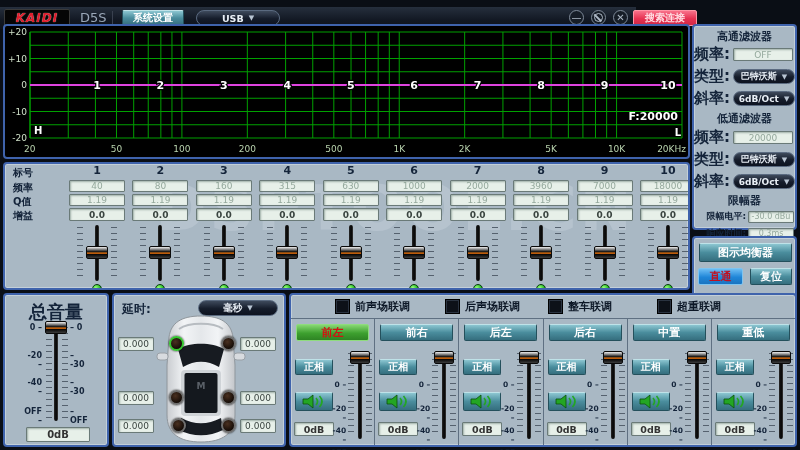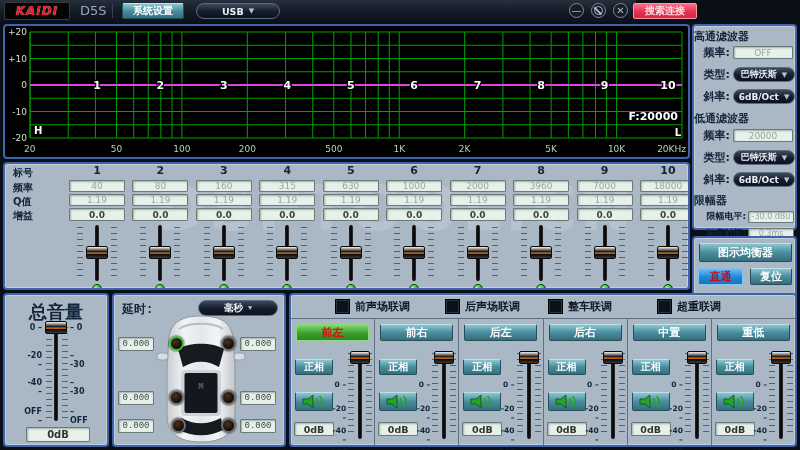--- a/index.html
+++ b/index.html
@@ -1,21 +1,21 @@
 <!DOCTYPE html>
 <html><head>
 <meta charset="utf-8">
 <style>
   * { margin:0; padding:0; box-sizing:border-box; }
   html,body { background:#06080d; }
   body { font-family:"DejaVu Sans","Liberation Sans",sans-serif; }
   #app { position:relative; width:800px; height:450px; background:#0a0e15; overflow:hidden; }
 
   
-  .titlebar { position:absolute; left:0; top:0; width:636px; height:22px;
+  .titlebar { position:absolute; left:0; top:7px; width:636px; height:22px;
     background:linear-gradient(#262f3d,#121823 60%,#0d1119); display:flex; align-items:center; }
   .logo { position:absolute; left:4px; top:2px; width:66px; height:18px; background:#050505;
     border:1px solid #3a3a3a; border-radius:2px; color:#e01b2a; font-weight:bold; font-style:italic;
     font-size:12px; display:flex; align-items:center; justify-content:center; letter-spacing:1px;
     text-shadow:0 0 1px #fff; }
   .model { position:absolute; left:80px; top:3px; font-size:13px; font-weight:normal; color:#9aa7b8; }
   .tb-sep { position:absolute; left:112px; top:4px; width:1px; height:14px; background:#39414f; }
   .settings-btn { position:absolute; left:122px; top:3px; width:62px; height:16px; font-size:10px;
     color:#0b2f42; font-weight:bold; }
   .usb-sel { position:absolute; left:196px; top:3px; width:84px; height:16px; }
@@ -38,23 +38,23 @@
     border:2px solid #3f63ac; border-radius:4px; }
   .graph-panel svg { display:block; }
   .ylab,.xlab { font-size:9px; fill:#cfe0c8; font-family:"DejaVu Sans",sans-serif; }
   .xlab { fill:#b9d3ae; }
   .pt { font-size:11px; font-weight:bold; fill:#fff; paint-order:stroke; stroke:#000; stroke-width:2.5px; }
   .cl { font-size:10px; font-weight:bold; fill:#fff; }
   .fr-lab { font-size:11px; font-weight:bold; fill:#fff; }
 
   
   .filter-panel { left:692px; top:24px; width:105px; height:206px; font-size:10px; }
-  .fp-title { position:absolute; width:100%; font-weight:bold; color:#14243a; font-size:11px; }
+  .fp-title { position:absolute; width:100%; text-align:center; font-weight:bold; color:#14243a; font-size:11px; }
   .fp-row { position:absolute; left:0; width:100%; display:flex; align-items:center; }
-  .fp-lab { width:36px; text-align:right; color:#14243a; font-weight:bold; font-size:11px; flex:none; }
+  .fp-lab { width:36px; text-align:right; color:#14243a; font-weight:bold; font-size:15px; flex:none; }
   .fp-lab.wide { width:52px; font-size:9px; }
   .fbox { background:#e7f0e9; border:1px solid #6a7a78; box-shadow:inset 1px 1px 2px #9fb0a8;
     font-size:9px; display:flex; align-items:center; justify-content:center; color:#333; border-radius:1px; }
   .dim { color:#94a89c; }
   .dsel { background:linear-gradient(#3e4a5c,#151c2a 55%,#0d1320); border:1px solid #5a6a80; border-radius:8px;
     color:#e8eef5; font-size:9.5px; font-weight:bold; display:flex; align-items:center; justify-content:center; gap:5px; }
   .dsel .arr { font-size:7px; color:#b8c4d2; }
 
   
   .action-panel { left:692px; top:236px; width:105px; height:72px; }
@@ -94,21 +94,21 @@
   .mv-title { position:absolute; top:5px; width:100%; text-align:center; font-size:18px; font-weight:bold; color:#14243a; }
   .mv-fader { position:absolute; left:17px; top:26px; width:68px; height:104px; }
   .mv-fader .track { left:32px; transform:none; }
   .mv-fader .ticks.tl { left:24px; } .mv-fader .ticks.tr { left:40px; right:auto; }
   .mv-fader .handle { left:23px; transform:none; }
   .mv-scale { position:absolute; font-size:8px; font-weight:bold; color:#14243a; width:20px; }
   .mv-scale.l { text-align:right; left:0; } .mv-scale.r { text-align:left; left:48px; }
   .mv-value { position:absolute; left:21px; top:132px; width:64px; height:15px; font-size:10px; font-weight:bold; }
 
   
-  .delay-panel { left:112px; top:293px; width:174px; height:154px;font-family:Liberation Mono, monospace; }
+  .delay-panel { left:112px; top:293px; width:174px; height:154px; }
   .dl-label { position:absolute; left:8px; top:6px; font-size:12px; font-weight:bold; color:#14243a; }
   .dl-unit { position:absolute; left:84px; top:5px; width:80px; height:16px; }
   .car { position:absolute; left:37px; top:18px; }
   .dl-box { position:absolute; width:36px; height:14px; font-size:9px; color:#3a4440; }
   .dl-cir { position:absolute; width:15px; height:15px; border-radius:50%; border:2px solid #6e6e6e;
     background:radial-gradient(circle at 40% 35%, #4a3020, #160d08 70%); box-shadow:0 0 2px #000; }
   .dl-cir.active { border-color:#35c52f; }
 
   
   .channels-panel { left:289px; top:293px; width:508px; height:154px; }

